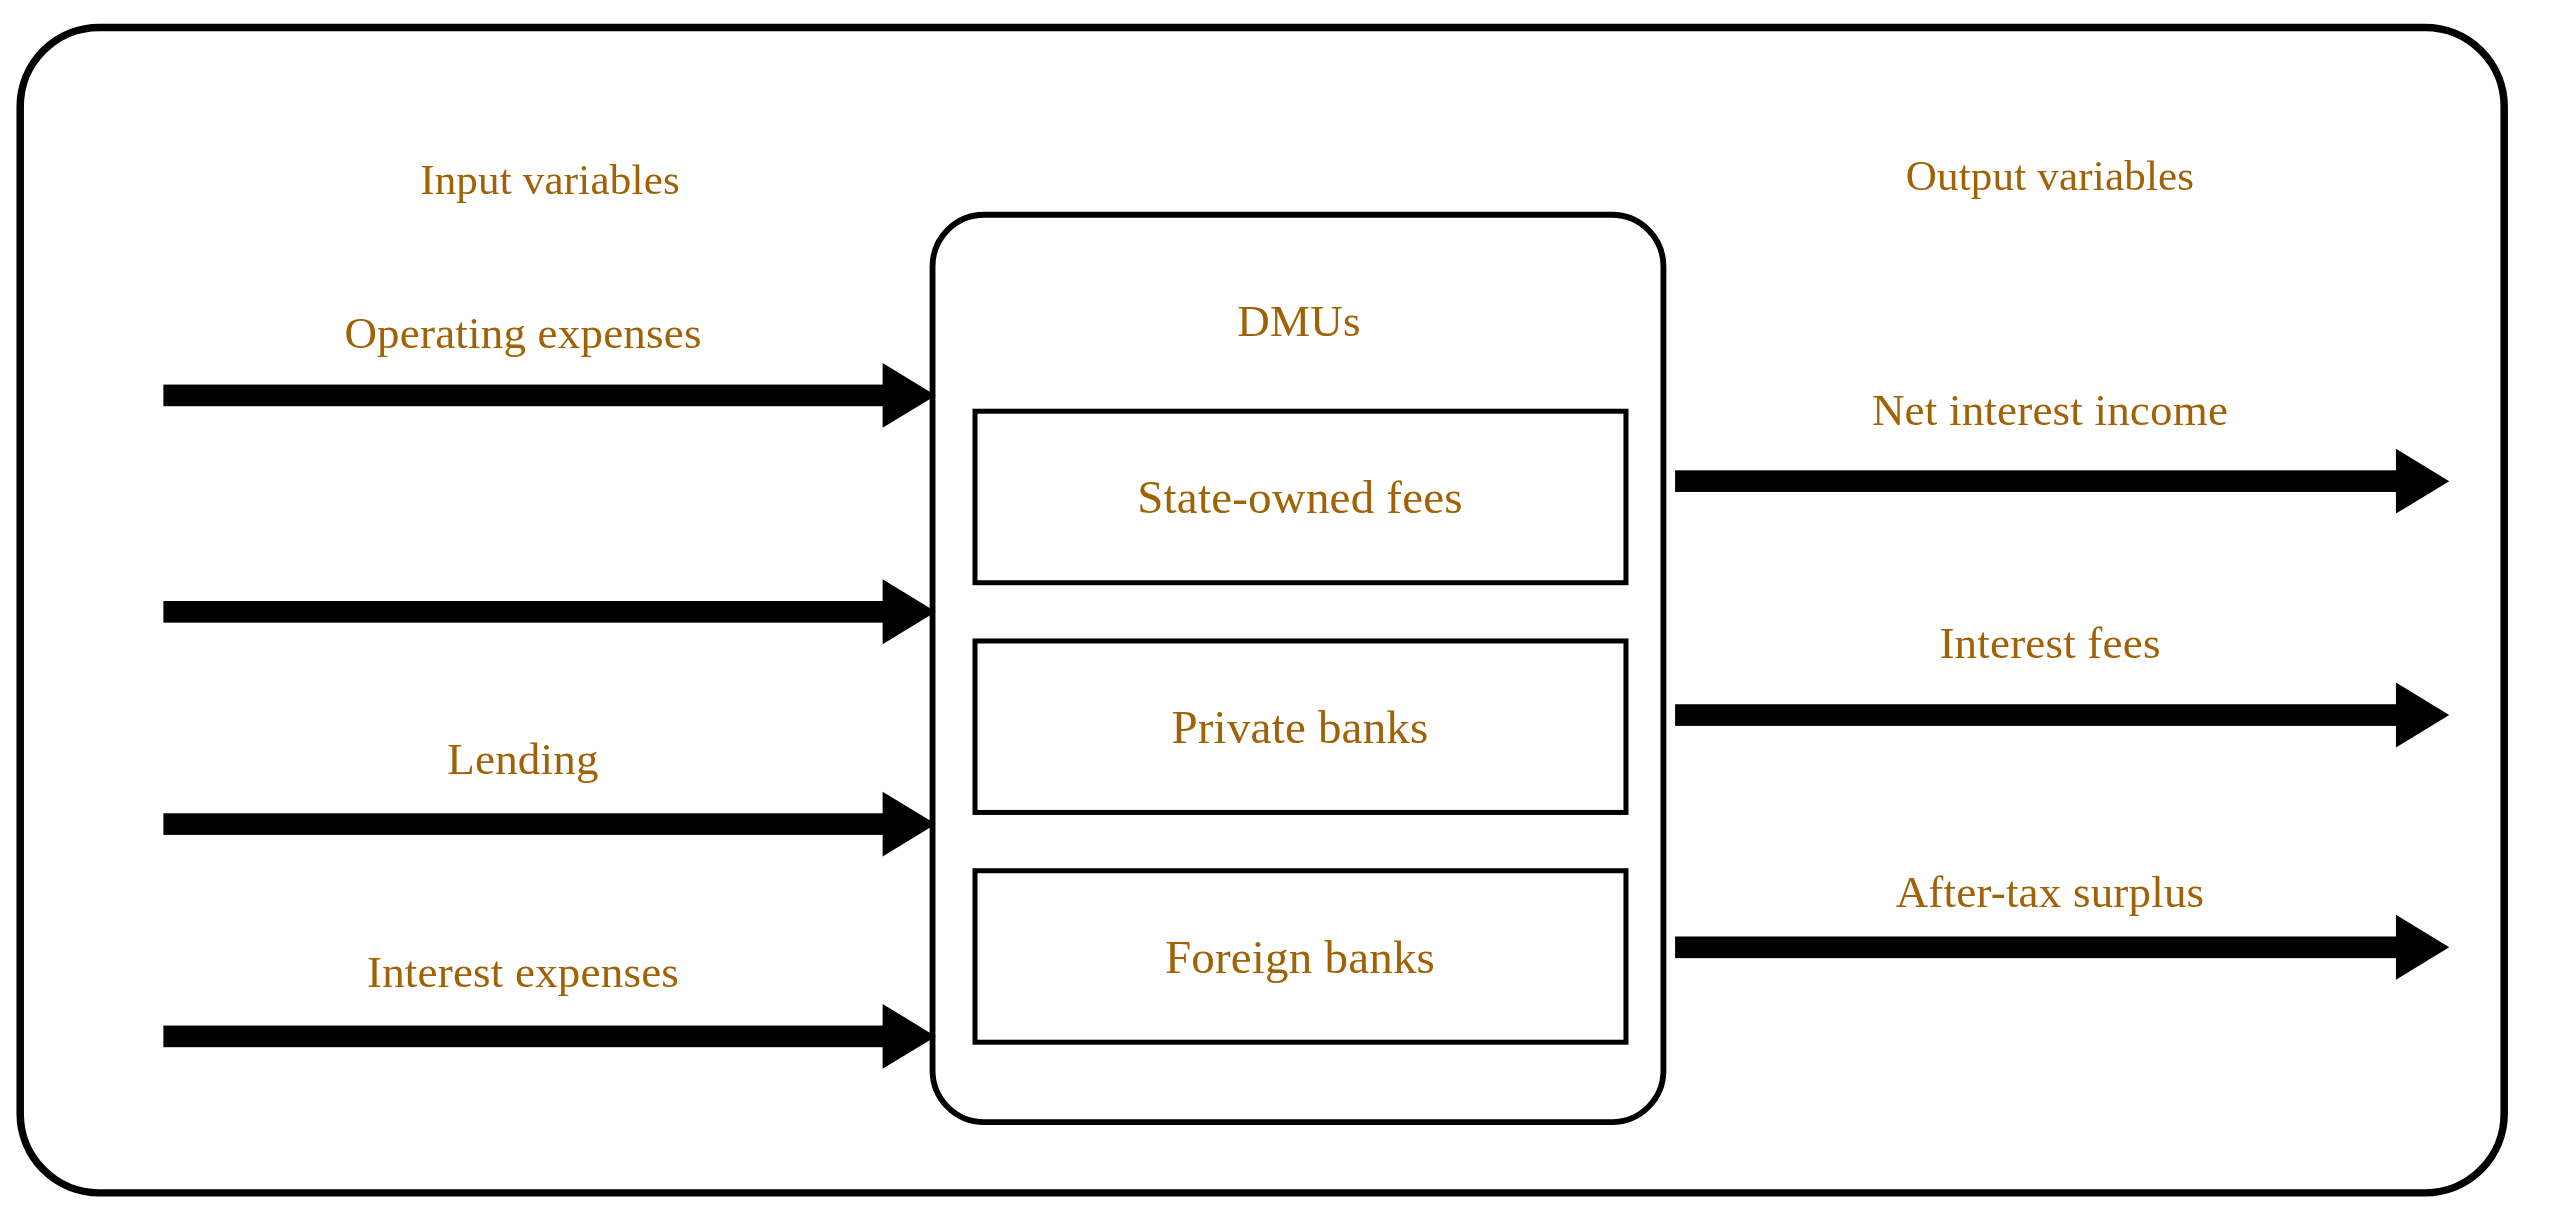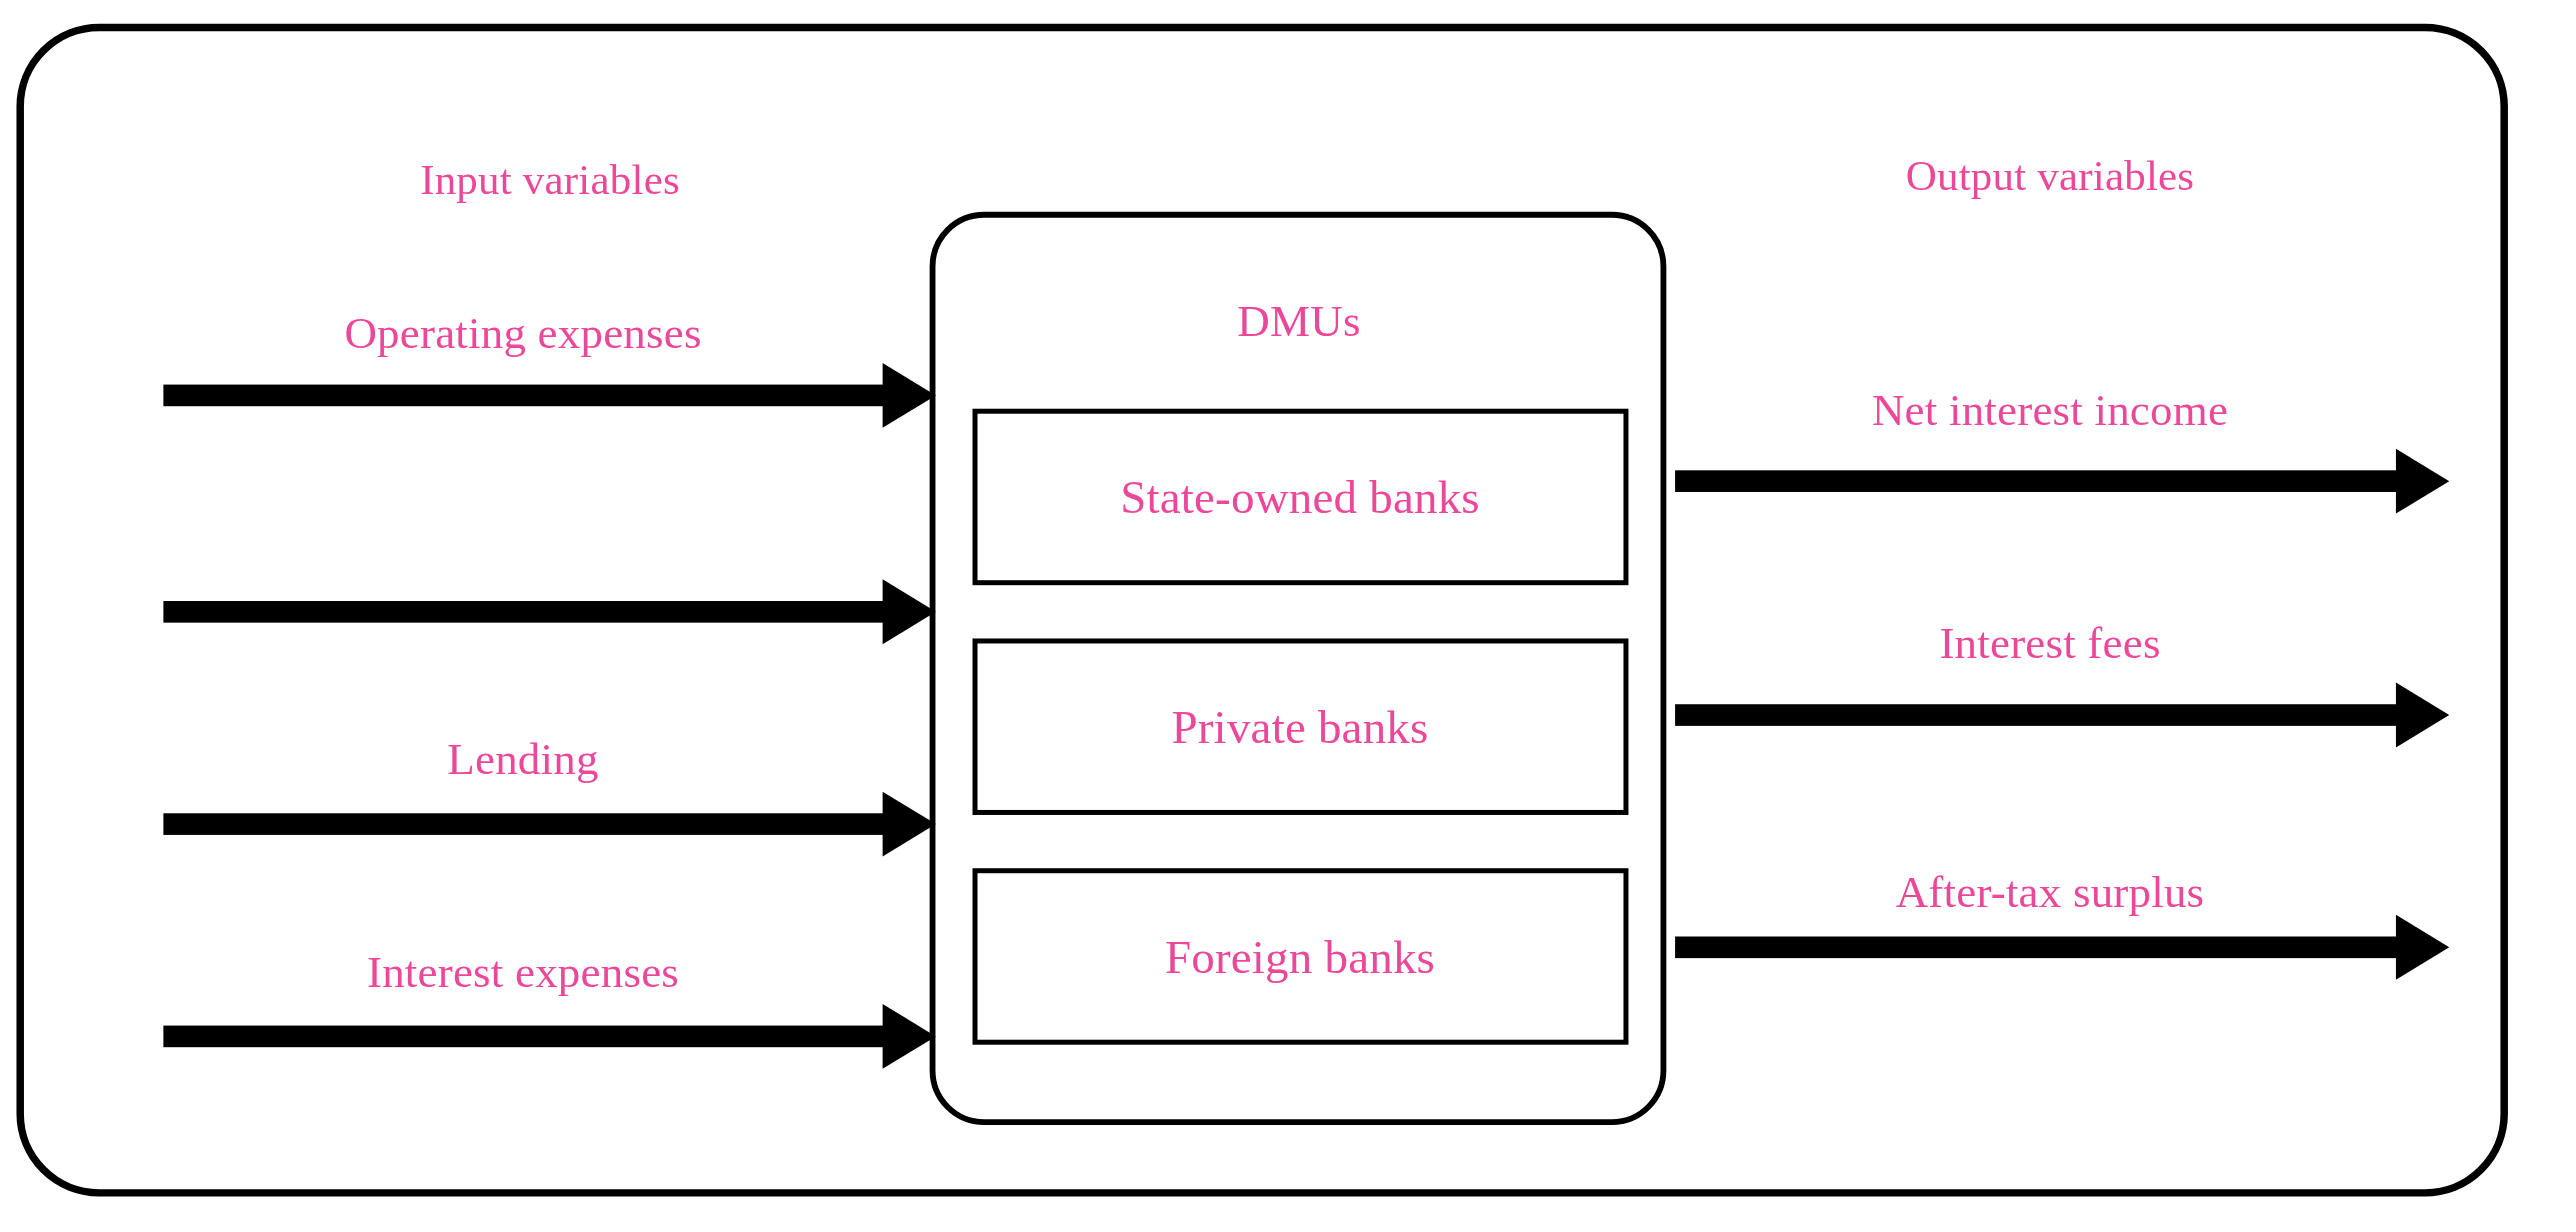--- a/index.html
+++ b/index.html
@@ -17,21 +17,21 @@
   }
   #diagram-svg {
     position: absolute;
     left: 0;
     top: 0;
     width: 2576px;
     height: 1232px;
   }
   .lbl {
     position: absolute;
-    color: #ec4899;
+    color: #a16207;
     font-family: "Liberation Serif", "DejaVu Serif", serif;
     font-size: 45px;
     line-height: 1;
     white-space: nowrap;
     text-align: center;
     transform: translate(-50%, -50%);
     letter-spacing: 0.2px;
   }
   .lbl-section { font-size: 43px; }
   .lbl-flow    { font-size: 45px; text-align: center; }
@@ -90,21 +90,21 @@
 
   <div class="lbl lbl-dmus" style="left:1299px; top:321px;">DMUs</div>
 
   <div class="lbl lbl-flow" style="left:523px; top:333px;">Operating expenses</div>
 
 
   <div class="lbl lbl-flow" style="left:523px; top:759px;">Lending</div>
 
   <div class="lbl lbl-flow" style="left:523px; top:972px;">Interest expenses</div>
 
-  <div class="lbl lbl-box" style="left:1300px; top:497px;">State-owned banks</div>
+  <div class="lbl lbl-box" style="left:1300px; top:497px;">State-owned fees</div>
 
   <div class="lbl lbl-box" style="left:1300px; top:727px;">Private banks</div>
 
   <div class="lbl lbl-flow" style="left:2050px; top:410px;">Net interest income</div>
 
   <div class="lbl lbl-box" style="left:1300px; top:957px;">Foreign banks</div>
 
   <div class="lbl lbl-flow" style="left:2050px; top:643px;">Interest fees</div>
 
   <div class="lbl lbl-flow" style="left:2050px; top:876px;margin-top:16px;">After-tax surplus</div>

